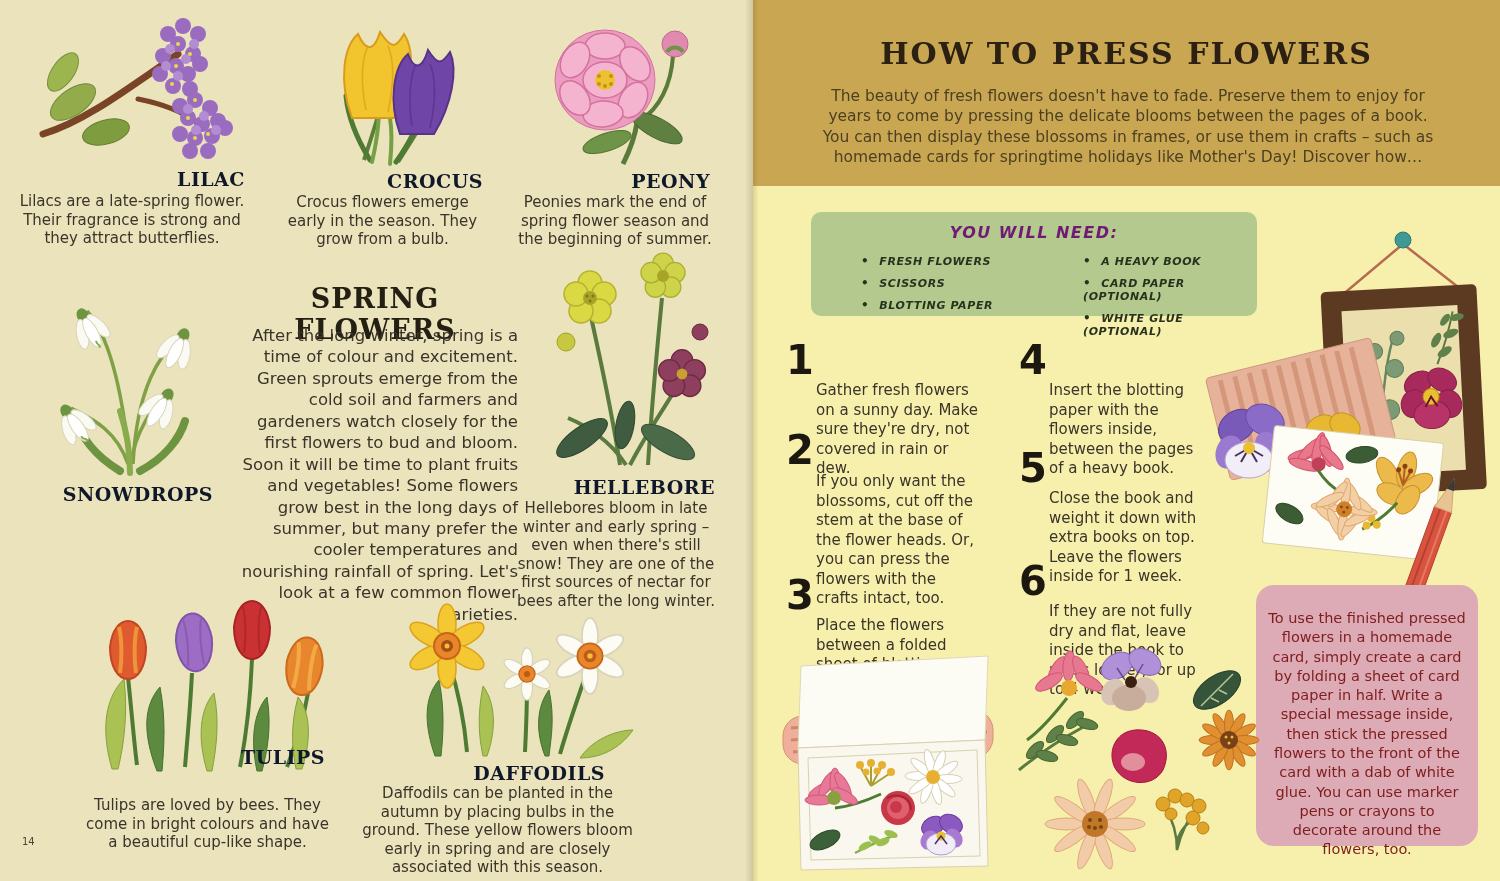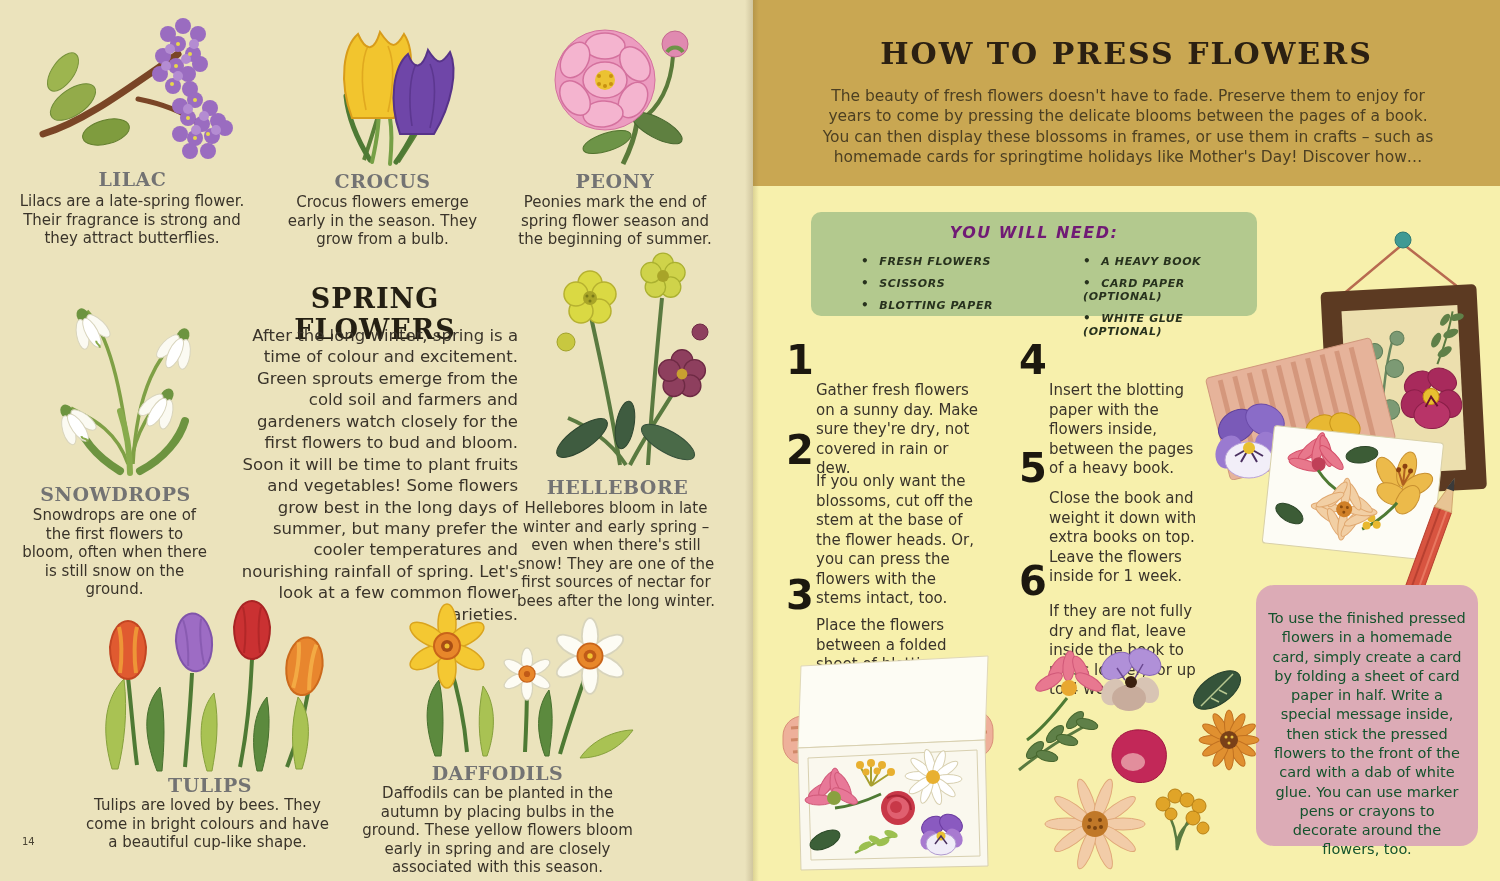--- a/index.html
+++ b/index.html
@@ -1,37 +1,37 @@
 <!DOCTYPE html>
 <html><head>
 <meta charset="utf-8">
 <style>
   html,body{margin:0;padding:0;background:#888;}
   .book{position:relative;width:1500px;height:881px;overflow:hidden;font-family:"DejaVu Sans",sans-serif;}
   .abs{position:absolute;}
   .page-left{left:0;top:0;width:753px;height:881px;background:#ebe3bc;}
   .page-right{left:753px;top:0;width:747px;height:881px;background:#f7f0ac;padding-left:36px;}
   .gutter{left:745px;top:0;width:14px;height:881px;background:linear-gradient(90deg,rgba(90,70,30,0) 0%,rgba(90,70,30,.18) 55%,rgba(90,70,30,0) 100%);}
-  .flower-name{font-family:"DejaVu Serif",serif;font-weight:bold;font-size:19px;letter-spacing:.5px;text-align:center;color:#737373;}
+  .flower-name{font-family:"DejaVu Serif",serif;font-weight:bold;font-size:19px;letter-spacing:.5px;text-align:right;color:#0f172a;}
   .flower-desc{font-size:15px;line-height:1.24;text-align:center;color:#3a342a;}
   .spring-title{font-family:"DejaVu Serif",serif;font-weight:bold;font-size:27px;letter-spacing:1px;text-align:center;color:#241f13;}
   .spring-intro{font-size:16.5px;line-height:1.3;text-align:right;color:#3a342a;}
   .pagenum{font-size:10px;color:#4a4434;text-align:center;}
   .gold-band{left:0;top:0;width:747px;height:186px;background:#c9a752;}
   .r-title{left:0;top:36px;width:747px;text-align:center;font-family:"DejaVu Serif",serif;font-weight:bold;font-size:30px;letter-spacing:2px;color:#2b2012;}
   .r-intro{left:66px;top:86px;width:618px;text-align:center;font-size:15.5px;line-height:1.32;color:#4c3f22;}
   .need-box{left:58px;top:212px;width:446px;height:104px;background:#b3c98e;border-radius:10px;}
   .ywn-title{left:0;top:11px;width:446px;text-align:center;font-style:italic;font-weight:bold;font-size:16px;letter-spacing:1.5px;color:#701a75;}
   .ywn-col{top:42px;font-style:italic;font-weight:bold;font-size:11px;letter-spacing:.6px;color:#28321e;}
   .ywn-col div{margin-bottom:8px;}
   .ywn-col div::before{content:"•";margin-right:10px;font-size:12px;}
   .step-num{font-weight:800;font-size:40px;line-height:1;color:#1c180f;font-family:"DejaVu Sans",sans-serif;}
   .step-text{font-size:15px;line-height:1.3;color:#3a342a;margin-top:36px;}
   .tip-box{left:503px;top:585px;width:222px;height:261px;background:#dcabb6;border-radius:18px;}
-  .tip-text{left:12px;top:24px;width:198px;text-align:center;font-size:14.5px;line-height:1.33;color:#14532d;}
+  .tip-text{left:12px;top:24px;width:198px;text-align:center;font-size:14.5px;line-height:1.33;color:#7f1d1d;}
   svg{display:block;overflow:visible;}
 </style>
 </head>
 <body>
 
 <div class="book">
 
   <div class="abs page-left">
 
     <svg class="abs" style="left:28px;top:4px" width="212" height="162" viewBox="0 0 212 162">
@@ -104,21 +104,21 @@
       <path d="M72,144 C78,118 80,100 78,84" stroke="#76a046" stroke-width="4" fill="none" stroke-linecap="round"></path>
       <path d="M96,144 C110,124 118,108 122,92" stroke="#4e7a34" stroke-width="5" fill="none" stroke-linecap="round"></path>
       <path d="M90,146 C92,126 92,112 90,100" stroke="#76a046" stroke-width="4" fill="none" stroke-linecap="round"></path>
       <path d="M52,100 C38,62 44,28 58,16 C66,34 74,34 80,14 C92,32 96,30 104,16 C116,34 112,70 94,100 Z" fill="#f2c52e" stroke="#d89c1a" stroke-width="2"></path>
       <path d="M66,92 C60,64 62,40 68,28" stroke="#d89c1a" stroke-width="1.6" fill="none" opacity=".7"></path>
       <path d="M88,94 C94,66 94,42 88,28" stroke="#d89c1a" stroke-width="1.6" fill="none" opacity=".7"></path>
       <path d="M100,116 C88,82 94,48 108,36 C114,52 122,52 128,32 C138,48 142,46 150,34 C158,52 152,86 134,116 Z" fill="#6f46a8" stroke="#573389" stroke-width="2"></path>
       <path d="M112,108 C108,82 110,58 116,46" stroke="#573389" stroke-width="1.6" fill="none" opacity=".8"></path>
       <path d="M130,110 C136,84 136,60 130,46" stroke="#573389" stroke-width="1.6" fill="none" opacity=".8"></path>
     </svg>
-    <div class="abs flower-name" style="left:290px;top:170px;width:185px">CROCUS</div>
+    <div class="abs flower-name" style="left:298px;top:170px;width:185px">CROCUS</div>
     <div class="abs flower-desc" style="left:285px;top:193px;width:195px">Crocus flowers emerge early in the season. They grow from a bulb.</div>
 
     <svg class="abs" style="left:535px;top:16px" width="165" height="152" viewBox="0 0 165 152">
       <path d="M100,72 C108,98 100,124 88,148" stroke="#5a7a3a" stroke-width="5" fill="none"></path>
       <path d="M138,40 C136,70 124,92 106,104" stroke="#5a7a3a" stroke-width="4" fill="none"></path>
       <ellipse cx="122" cy="112" rx="28" ry="10" fill="#5f8040" stroke="#47662e" transform="rotate(28 122 112)"></ellipse>
       <ellipse cx="72" cy="126" rx="25" ry="9" fill="#6d9447" stroke="#52732f" transform="rotate(-18 72 126)"></ellipse>
       <circle cx="140" cy="28" r="13" fill="#e08ab0" stroke="#c4688f"></circle>
       <path d="M132,36 C136,30 144,30 148,36" stroke="#6d9447" stroke-width="4" fill="none"></path>
       <circle cx="70" cy="64" r="50" fill="#ec9cc0" stroke="#d4719e"></circle>
@@ -176,21 +176,20 @@
         </g>
         <g transform="translate(142,130) rotate(32)">
           <ellipse cx="0" cy="0" rx="6" ry="8" fill="#6d9440"></ellipse>
           <ellipse cx="-9" cy="16" rx="6" ry="15" fill="#fbfaf2" stroke="#d8d4bc" transform="rotate(18 -9 16)"></ellipse>
           <ellipse cx="9" cy="16" rx="6" ry="15" fill="#fbfaf2" stroke="#d8d4bc" transform="rotate(-18 9 16)"></ellipse>
           <ellipse cx="0" cy="19" rx="6" ry="16" fill="#ffffff" stroke="#d8d4bc"></ellipse>
         </g>
       </g>
     </svg>
     <div class="abs flower-name" style="left:18px;top:483px;width:195px">SNOWDROPS</div>
-    <div class="abs flower-desc" style="left:22px;top:506px;width:185px">Snowdrops are one of the first flowers to bloom, often when there is still snow on the ground.</div>
 
     <div class="abs spring-title" style="left:230px;top:283px;width:290px">SPRING FLOWERS</div>
     <div class="abs spring-intro" style="left:233px;top:325px;width:285px">After the long winter, spring is a time of colour and excitement. Green sprouts emerge from the cold soil and farmers and gardeners watch closely for the first flowers to bud and bloom. Soon it will be time to plant fruits and vegetables! Some flowers grow best in the long days of summer, but many prefer the cooler temperatures and nourishing rainfall of spring. Let's look at a few common flower varieties.</div>
 
     <svg class="abs" style="left:530px;top:250px" width="185" height="222" viewBox="0 0 185 222">
       <g stroke="#5a7a40" stroke-width="4" fill="none">
         <path d="M90,215 C80,150 68,100 60,62"></path>
         <path d="M118,215 C122,150 128,90 132,48"></path>
         <path d="M100,215 C118,180 140,150 152,128"></path>
         <path d="M96,215 C80,190 55,175 38,168"></path>
@@ -261,21 +260,21 @@
       </g>
       <g transform="translate(152,8)">
         <path d="M0,22 C2,4 10,-4 18,-4 C26,-4 34,4 36,22 C36,42 28,54 18,54 C8,54 0,42 0,22 Z" fill="#ca3132" stroke="#a82424" stroke-width="2"></path>
         <path d="M9,2 C12,14 12,34 10,48 M27,2 C24,14 24,34 26,48" stroke="#a82424" stroke-width="2" fill="none" opacity=".7"></path>
       </g>
       <g transform="translate(208,42) rotate(8)">
         <path d="M0,22 C2,4 10,-4 18,-4 C26,-4 34,4 36,22 C36,42 28,54 18,54 C8,54 0,42 0,22 Z" fill="#e8862e" stroke="#cc6a1c" stroke-width="2"></path>
         <path d="M9,2 C12,14 12,34 10,48 M27,2 C24,14 24,34 26,48" stroke="#f4b048" stroke-width="4" fill="none" opacity=".85"></path>
       </g>
     </svg>
-    <div class="abs flower-name" style="left:95px;top:774px;width:230px">TULIPS</div>
+    <div class="abs flower-name" style="left:95px;top:746px;width:230px">TULIPS</div>
     <div class="abs flower-desc" style="left:80px;top:796px;width:255px">Tulips are loved by bees. They come in bright colours and have a beautiful cup-like shape.</div>
 
     <svg class="abs" style="left:375px;top:590px" width="260" height="168" viewBox="0 0 260 168">
       <g stroke="#4e7a34" stroke-width="4" fill="none">
         <path d="M74,72 C86,110 90,138 92,162"></path>
         <path d="M152,92 C152,120 151,142 150,162"></path>
         <path d="M214,76 C202,110 192,140 185,164"></path>
       </g>
       <path d="M60,166 C48,132 50,106 64,90 C70,120 68,146 66,166 Z" fill="#5c8a3e" stroke="#47702e"></path>
       <path d="M112,166 C122,138 120,112 108,96 C102,126 104,148 108,166 Z" fill="#a9c253" stroke="#86a03c"></path>
@@ -487,21 +486,21 @@
         <line x1="43" y1="48" x2="43" y2="144" stroke="#e87860" stroke-width="2"></line>
         <polygon points="30,48 48,48 39,16" fill="#e8c494" stroke="#d0a870"></polygon>
         <polygon points="35,27 43,27 39,14" fill="#3a3a3a"></polygon>
       </g>
     </svg>
 
     <div class="abs step-num" style="left:33px;top:340px">1</div>
     <div class="abs step-text" style="left:63px;top:345px;width:168px">Gather fresh flowers on a sunny day. Make sure they're dry, not covered in rain or dew.</div>
 
     <div class="abs step-num" style="left:33px;top:430px">2</div>
-    <div class="abs step-text" style="left:63px;top:436px;width:162px">If you only want the blossoms, cut off the stem at the base of the flower heads. Or, you can press the flowers with the stems intact, too.</div>
+    <div class="abs step-text" style="left:63px;top:436px;width:162px">If you only want the blossoms, cut off the stem at the base of the flower heads. Or, you can press the flowers with the crafts intact, too.</div>
 
     <div class="abs step-num" style="left:33px;top:575px">3</div>
     <div class="abs step-text" style="left:63px;top:580px;width:158px">Place the flowers between a folded sheet of blotting paper (or between two sheets).</div>
 
     <div class="abs step-num" style="left:266px;top:340px">4</div>
     <div class="abs step-text" style="left:296px;top:345px;width:158px">Insert the blotting paper with the flowers inside, between the pages of a heavy book.</div>
 
     <div class="abs step-num" style="left:266px;top:448px">5</div>
     <div class="abs step-text" style="left:296px;top:453px;width:162px">Close the book and weight it down with extra books on top. Leave the flowers inside for 1 week.</div>
 

